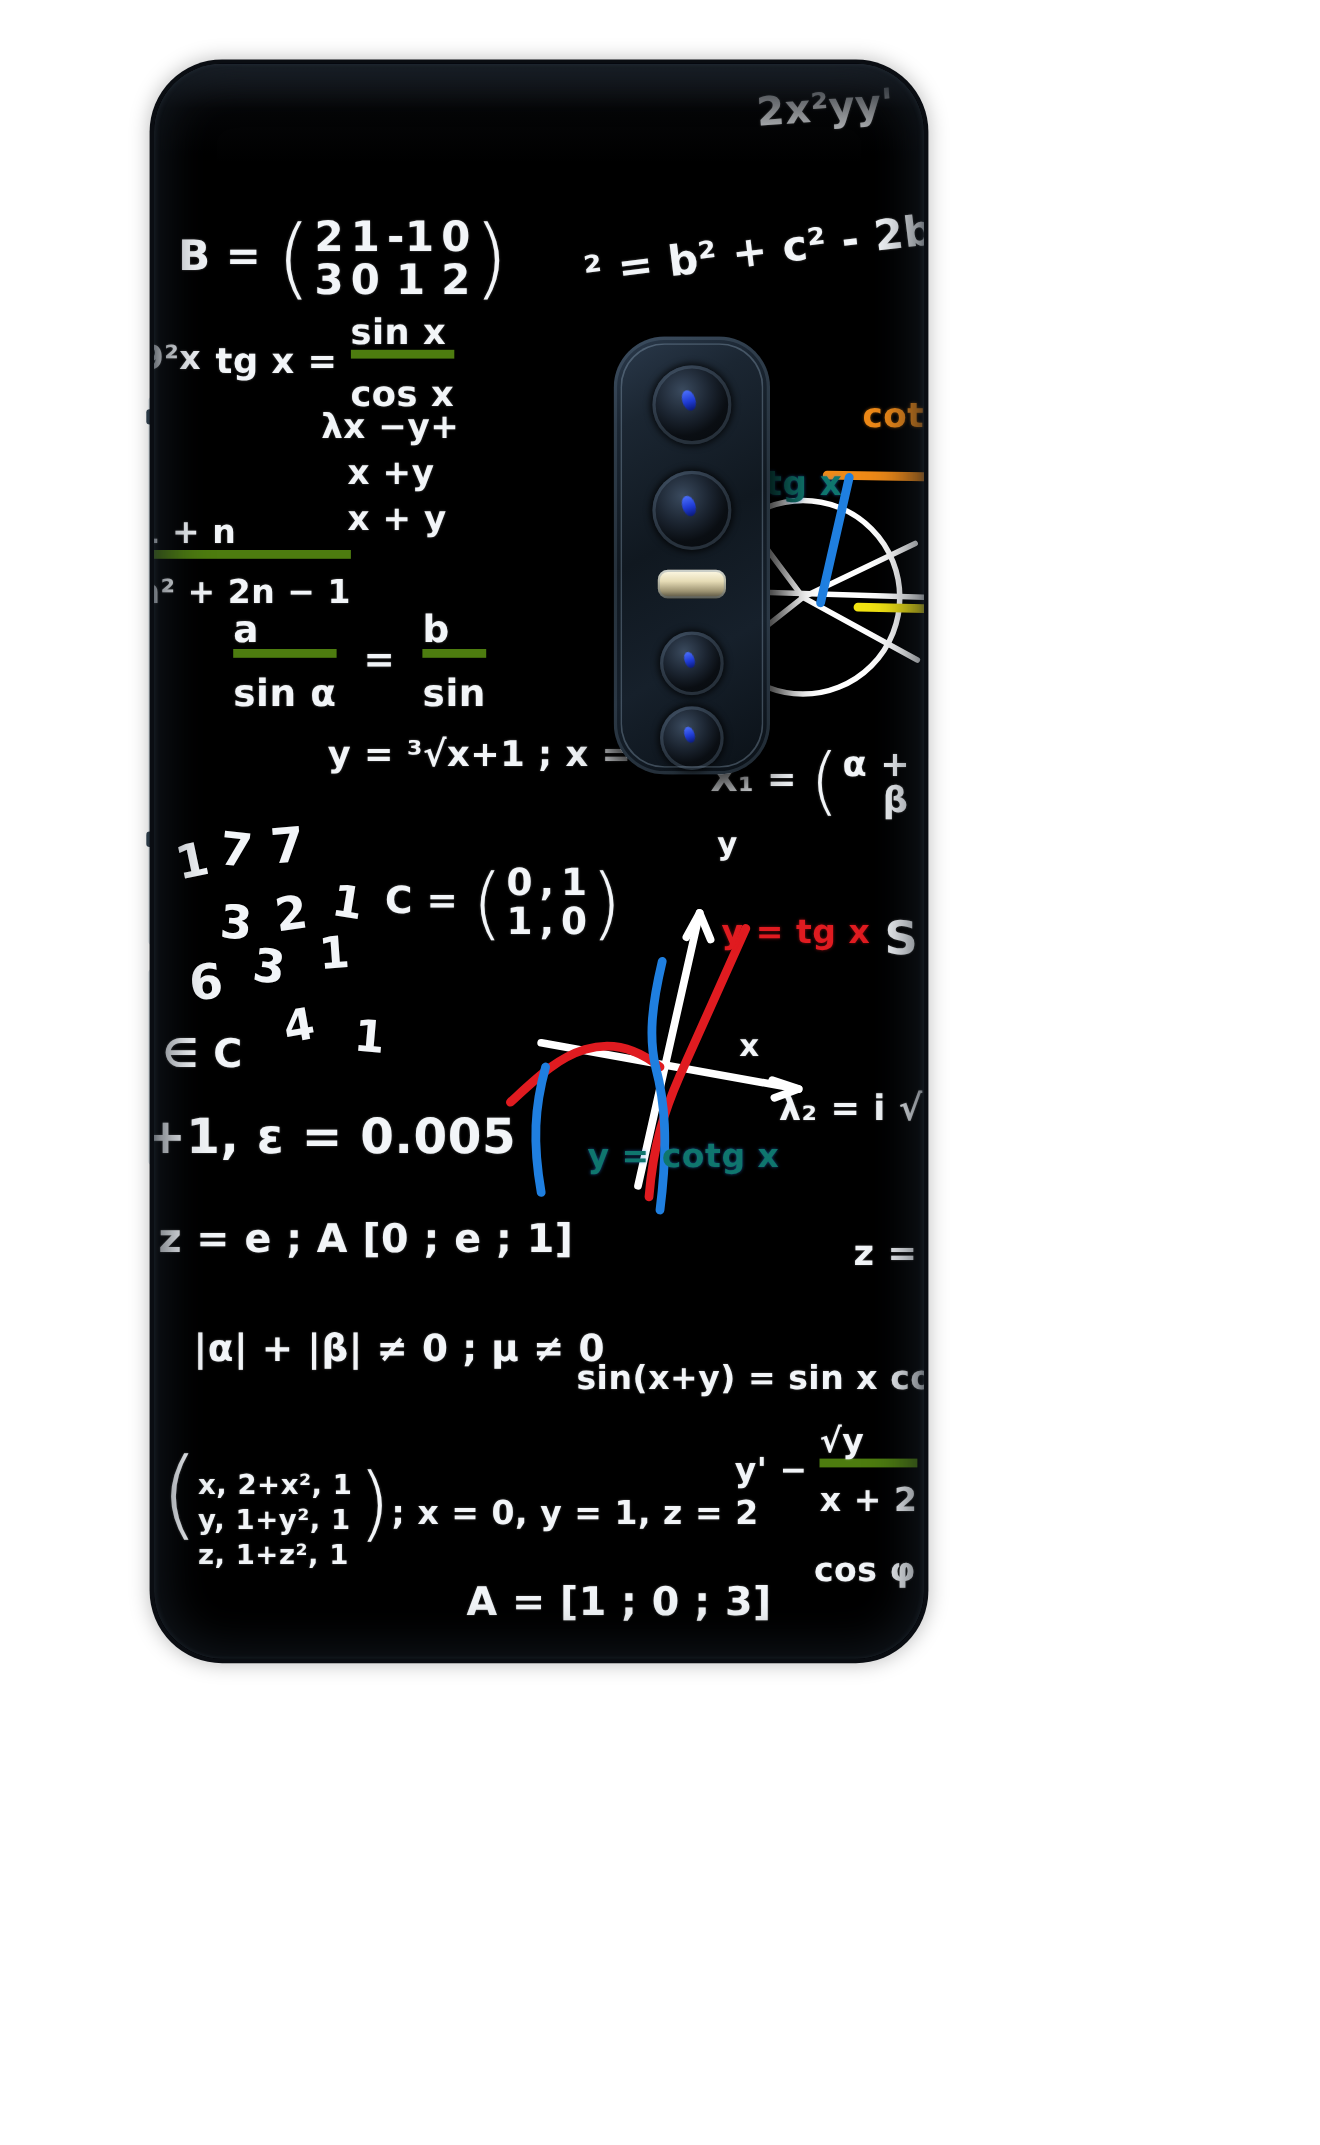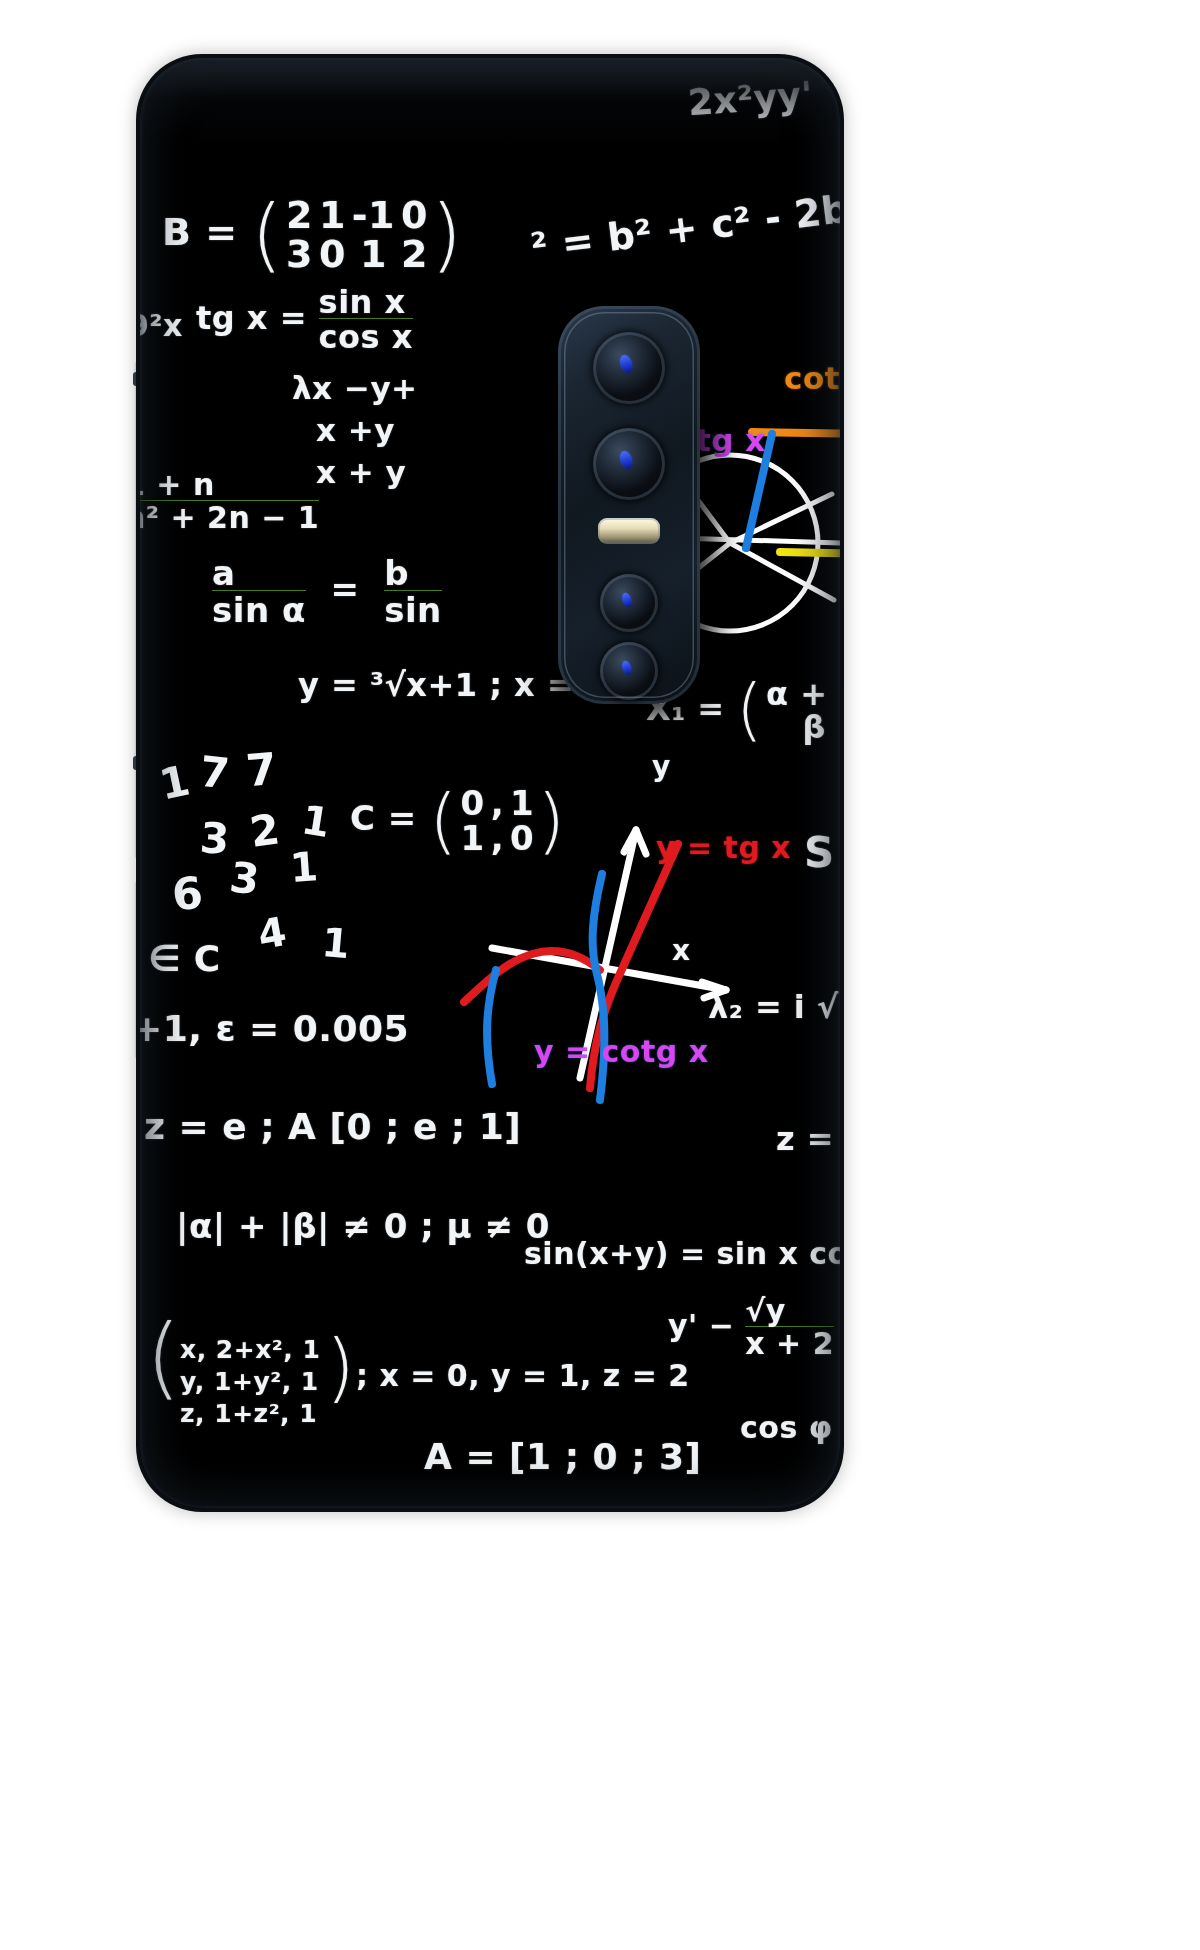--- a/index.html
+++ b/index.html
@@ -171,26 +171,26 @@
     position: absolute;
     font-family: "DejaVu Sans", sans-serif;
     color: #f2f5f8;
     white-space: nowrap;
     letter-spacing: 0.5px;
     text-shadow: 0 0 2px rgba(255,255,255,0.35);
   }
   .hand { font-style: normal; font-weight: 700; }
   .frac { display: inline-block; text-align: left; vertical-align: middle; }
   .frac .num { display: block; line-height: 1.0; }
-  .frac .den { display: block; line-height: 1.0; border-top: 1px solid #4d7c0f; padding-top: 2px; }
+  .frac .den { display: block; line-height: 1.0; border-top: 8px solid #4d7c0f; padding-top: 16px; }
   .mat { display: inline-flex; align-items: center; vertical-align: middle; }
   .mat .par { font-size: 2.1em; line-height: 0.78; font-weight: 300; }
   .mat .cols { display: inline-block; text-align: center; line-height: 1.02; padding: 0 3px; }
 
-  .c-blue   { color: #d946ef; text-shadow: 0 0 3px rgba(40,130,230,0.6); }
+  .c-blue   { color: #0f766e; text-shadow: 0 0 3px rgba(40,130,230,0.6); }
   .c-red    { color: #e01b20; text-shadow: 0 0 3px rgba(225,30,35,0.55); }
   .c-orange { color: #f08a17; text-shadow: 0 0 3px rgba(240,140,25,0.55); }
 
   
   .digit { position: absolute; font-weight: 700; color: #f2f5f8; }
 
   svg.draw { position: absolute; overflow: visible; pointer-events: none; }
 </style>
 </head>
 <body>
@@ -311,21 +311,21 @@
           <span class="cols">
             <span style="display:block">1</span>
             <span style="display:block">0</span>
           </span>
           <span class="par">)</span>
         </span>
       </div>
 
       <div class="f hand" style="left:8px; top:880px; font-size:36px;">∈ C</div>
 
-      <div class="f hand" style="left:-8px; top:950px; font-size:36px;">+1, ε = 0.005</div>
+      <div class="f hand" style="left:-8px; top:950px; font-size:44px;">+1, ε = 0.005</div>
 
       <div class="f hand" style="left:664px; top:770px; font-size:42px;">S</div>
 
       <div class="f hand" style="left:568px; top:930px; font-size:32px;">λ₂ = i √</div>
 
       <div class="f hand" style="left:-8px; top:1048px; font-size:36px;margin-left:12px;">z = e  ;  A [0 ; e ; 1]</div>
 
 
       <div class="f hand" style="left:636px; top:1062px; font-size:32px;">z =</div>
 

